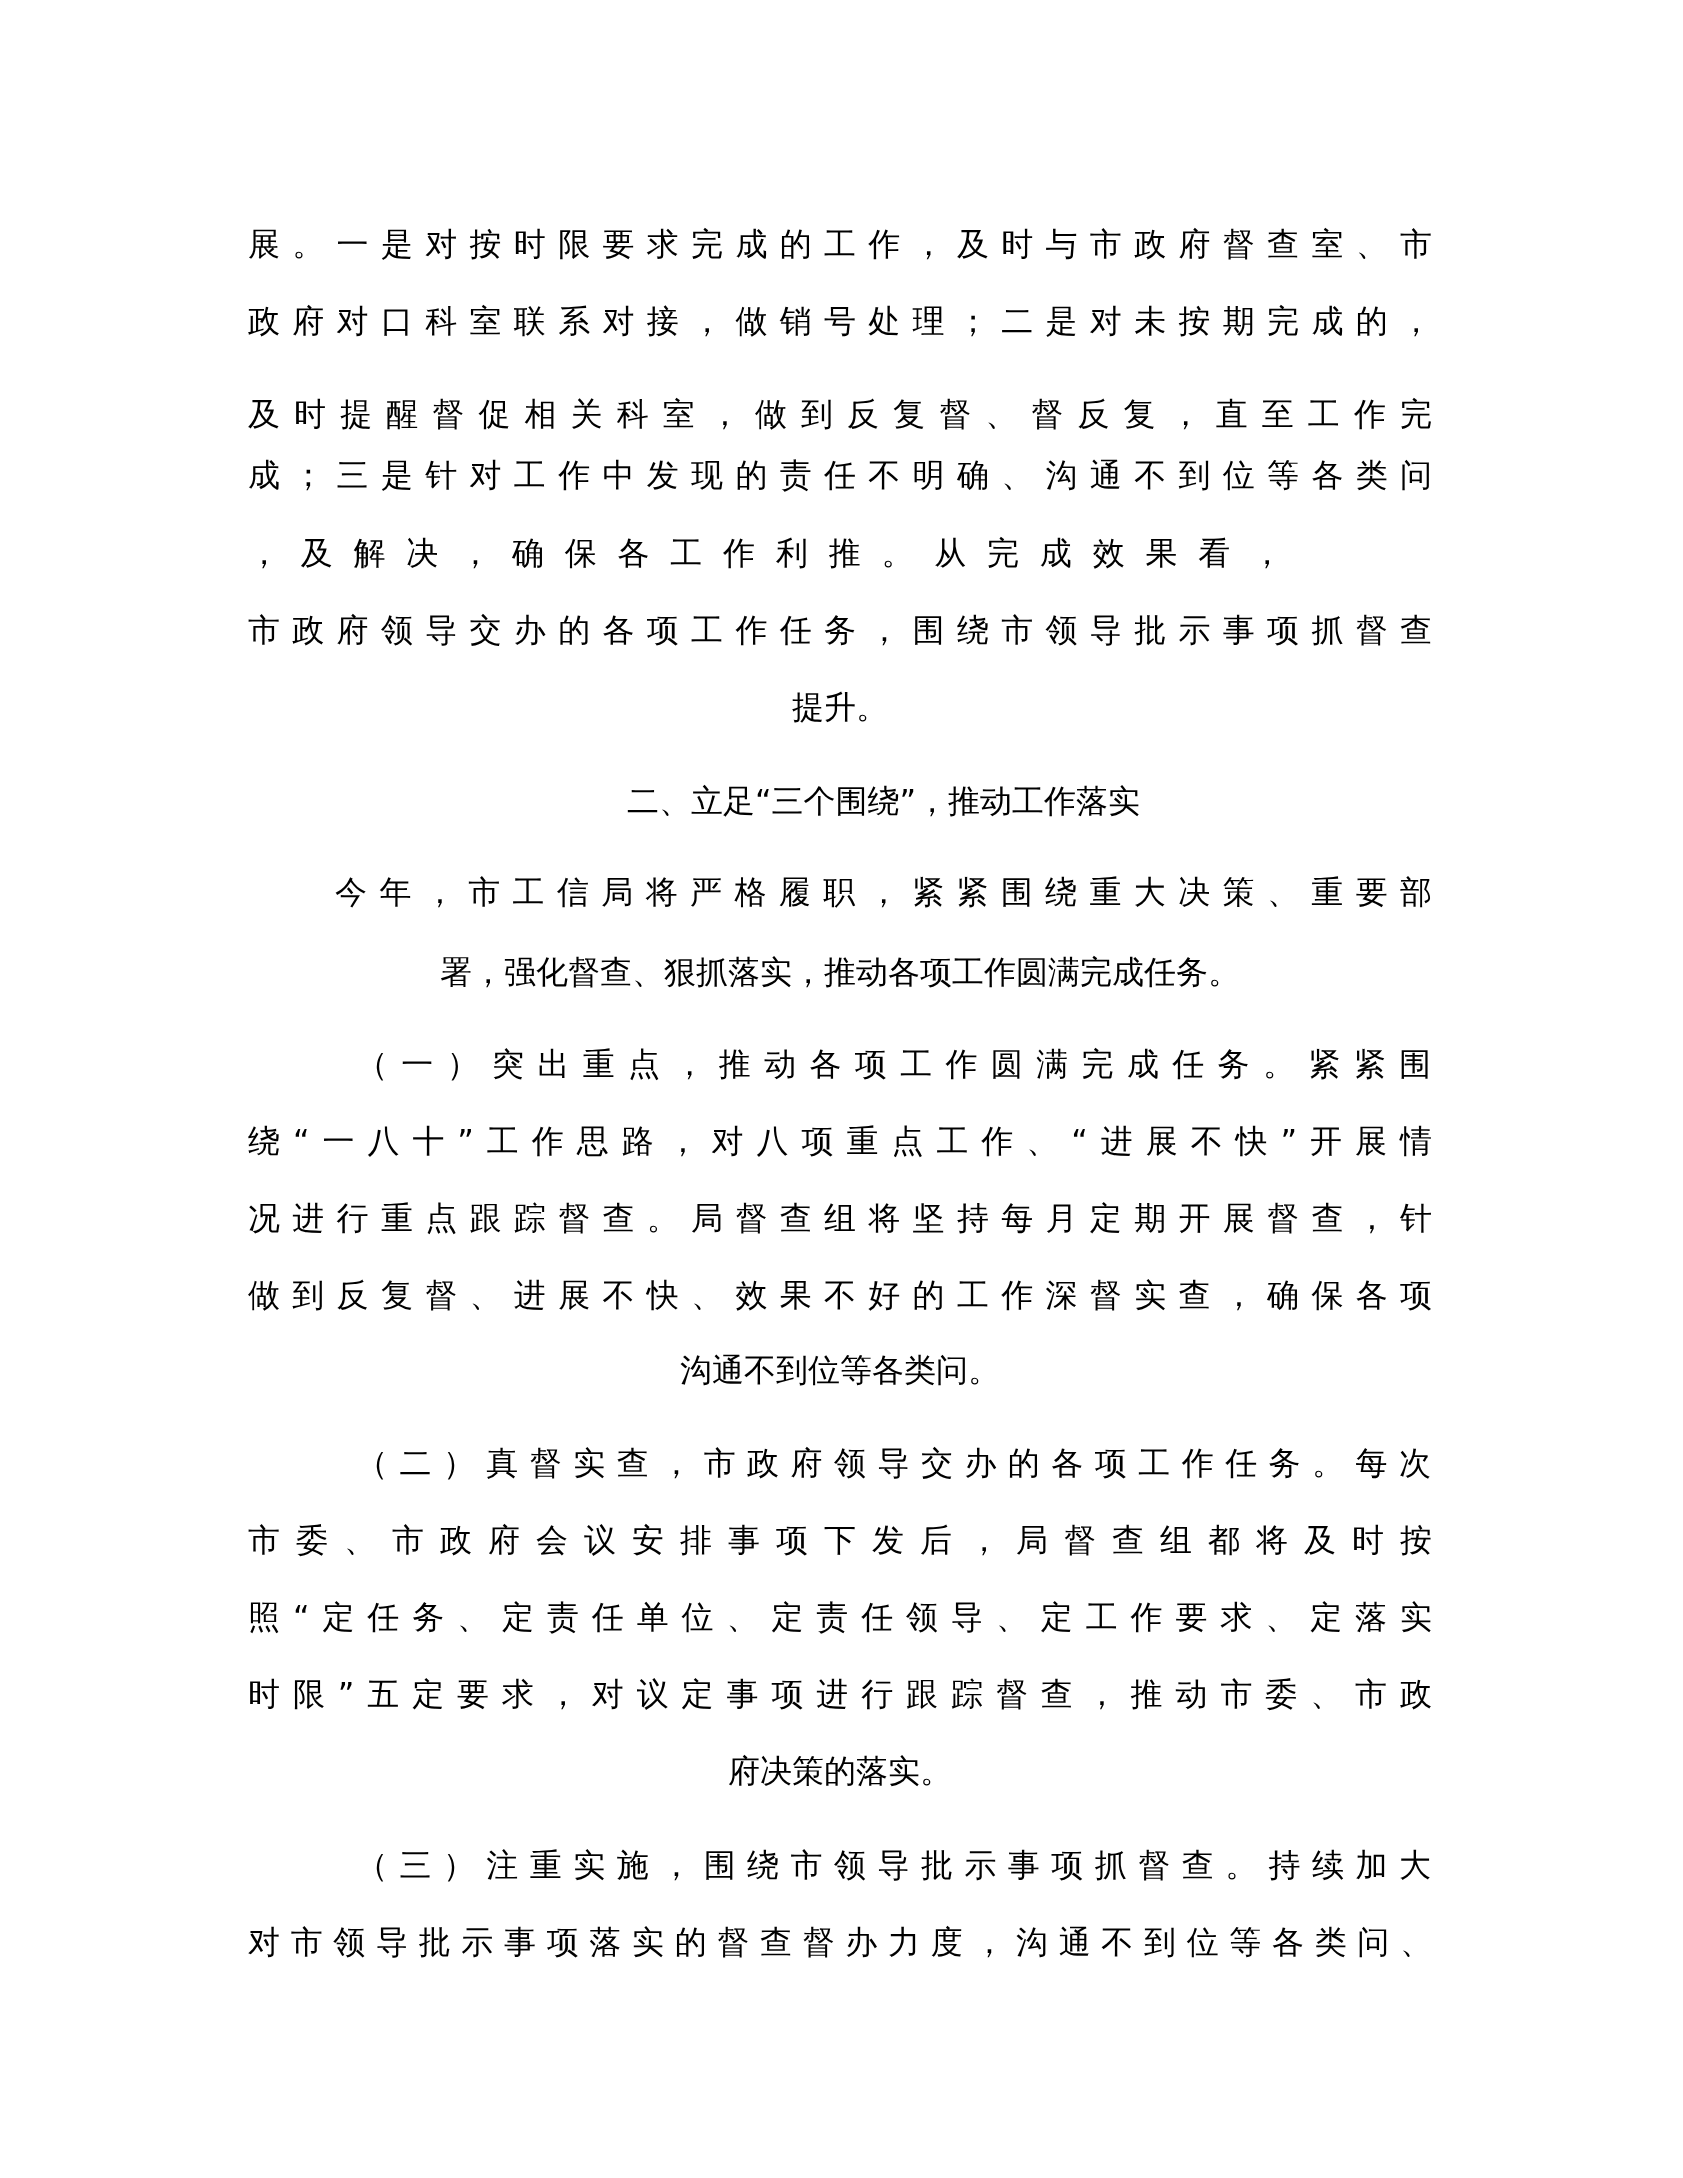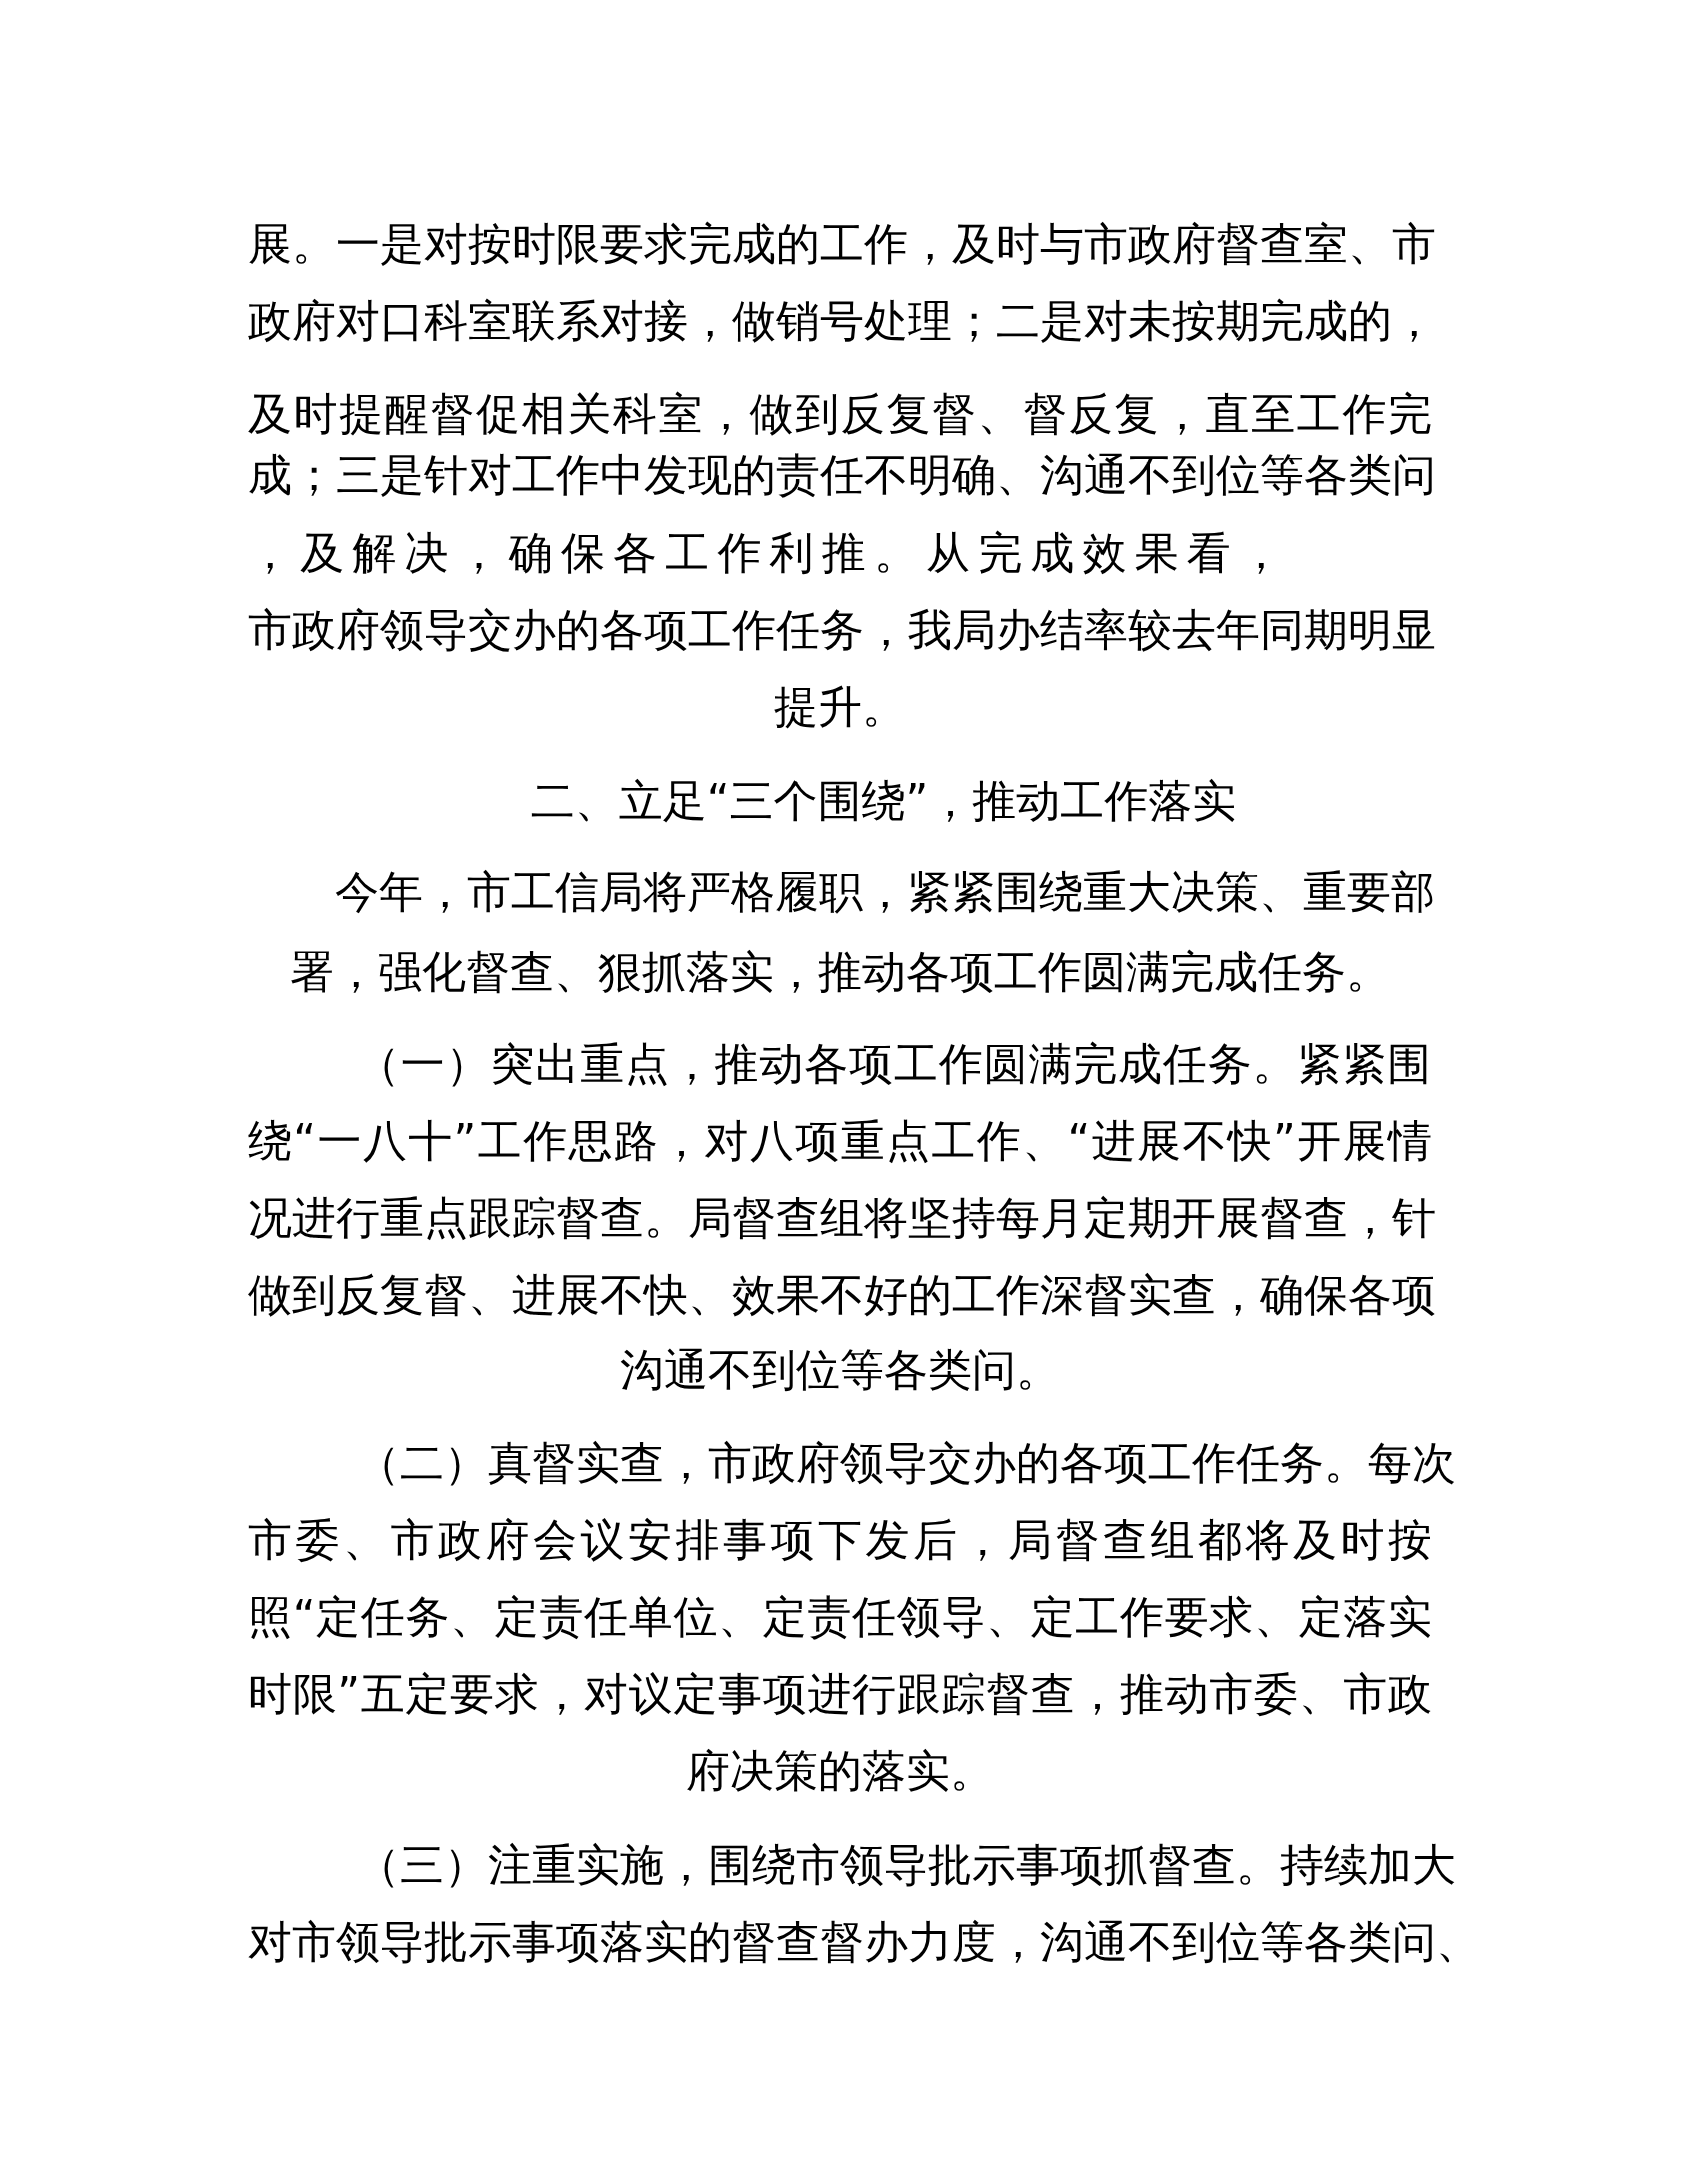--- a/index.html
+++ b/index.html
@@ -4,21 +4,21 @@
 <style>
   html, body { margin: 0; padding: 0; background: #ffffff; }
   body { width: 1683px; height: 2178px; position: relative; overflow: hidden; }
   .page { position: absolute; left: 0; top: 0; width: 1683px; height: 2178px; background: #ffffff; }
   .line {
     position: absolute;
     left: 248px;
     width: 1184px;
     height: 48px;
     font-family: "DejaVu Sans", "Liberation Sans", sans-serif;
-    font-size: 44px;
+    font-size: 32px;
     line-height: 48px;
     color: #000000;
     white-space: nowrap;
     overflow: visible;
   }
   .line.just { text-align: justify; text-align-last: justify; }
   .line.last { text-align: center; }
   .line.sparse { text-align: justify; text-align-last: justify; width: 1035px; }
   .line.indent2 { left: 335px; width: 1097px; }
   .line.indent25 { left: 356px; width: 1075px; }
@@ -27,21 +27,21 @@
 <body>
 
 <div class="page">
 
   <div>
     <div class="line just" style="top:220px">展。一是对按时限要求完成的工作，及时与市政府督查室、市</div>
     <div class="line just" style="top:297px">政府对口科室联系对接，做销号处理；二是对未按期完成的，</div>
     <div class="line just" style="top:390px">及时提醒督促相关科室，做到反复督、督反复，直至工作完</div>
     <div class="line just" style="top:451px">成；三是针对工作中发现的责任不明确、沟通不到位等各类问</div>
     <div class="line sparse" style="top:529px">，及解决，确保各工作利推。从完成效果看，</div>
-    <div class="line just" style="top:606px">市政府领导交办的各项工作任务，我局办结率较去年同期明显</div>
+    <div class="line just" style="top:606px">市政府领导交办的各项工作任务，围绕市领导批示事项抓督查</div>
     <div class="line last" style="top:683px">提升。</div>
   </div>
 
   <div class="line last indent2" style="top:777px">二、立足“三个围绕”，推动工作落实</div>
 
   <div>
     <div class="line just indent2" style="top:868px">今年，市工信局将严格履职，紧紧围绕重大决策、重要部</div>
     <div class="line last" style="top:948px">署，强化督查、狠抓落实，推动各项工作圆满完成任务。</div>
   </div>
 

